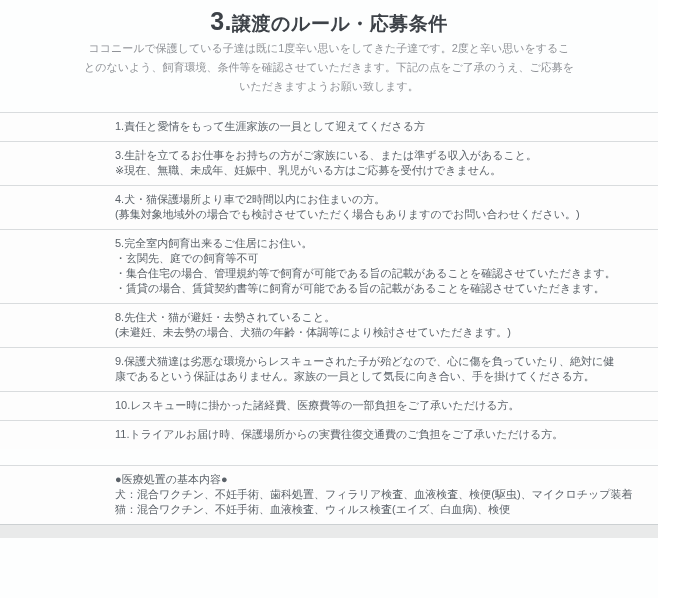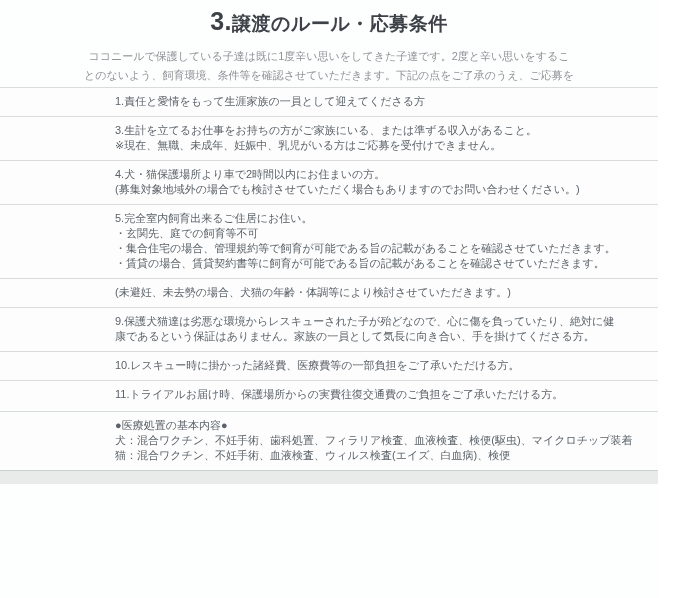--- a/index.html
+++ b/index.html
@@ -15,28 +15,27 @@
   .section-title {
     font-size: 19px;
     font-weight: bold;
     color: #3d4248;
     letter-spacing: 0.5px;
     line-height: 30px;
   }
   .title-number { font-size: 25px; }
 
   .intro {
-    margin-top: 8px;
     font-size: 11px;
     line-height: 19px;
     color: #8f9297;
     text-align: center;
   }
 
-  .rules-section { margin-top: 2px; }
+  .rules-section { margin-top: 16px; }
   .rule-row {
     border-top: 1px solid #d9dcde;
     padding: 6px 10px 7px 115px;
     background: #fdfdfd;
   }
   .rule-line {
     font-size: 11px;
     line-height: 15px;
     color: #5b6269;
     white-space: nowrap;
@@ -52,20 +51,21 @@
 <body>
 
 <div class="page">
 
   <div class="page-header">
     <h2 class="section-title"><span class="title-number">3.</span><span>譲渡のルール・応募条件</span></h2>
 
     <div class="intro">
       <div class="intro-line">ココニールで保護している子達は既に1度辛い思いをしてきた子達です。2度と辛い思いをするこ</div>
       <div class="intro-line">とのないよう、飼育環境、条件等を確認させていただきます。下記の点をご了承のうえ、ご応募を</div>
+      <div class="intro-line">いただきますようお願い致します。</div>
     </div>
   </div>
 
   <div class="rules-section" id="rules-list">
       <div class="rule-row">
     <div>
           <div class="rule-line">1.責任と愛情をもって生涯家族の一員として迎えてくださる方</div>
         </div>
   </div>
       <div class="rule-row">
@@ -83,20 +83,21 @@
       <div class="rule-row">
     <div>
           <div class="rule-line">5.完全室内飼育出来るご住居にお住い。</div>
           <div class="rule-line">・玄関先、庭での飼育等不可</div>
           <div class="rule-line">・集合住宅の場合、管理規約等で飼育が可能である旨の記載があることを確認させていただきます。</div>
           <div class="rule-line">・賃貸の場合、賃貸契約書等に飼育が可能である旨の記載があることを確認させていただきます。</div>
         </div>
   </div>
       <div class="rule-row">
     <div>
+          <div class="rule-line">8.先住犬・猫が避妊・去勢されていること。</div>
           <div class="rule-line">(未避妊、未去勢の場合、犬猫の年齢・体調等により検討させていただきます。)</div>
         </div>
   </div>
       <div class="rule-row">
     <div>
           <div class="rule-line">9.保護犬猫達は劣悪な環境からレスキューされた子が殆どなので、心に傷を負っていたり、絶対に健</div>
           <div class="rule-line">康であるという保証はありません。家族の一員として気長に向き合い、手を掛けてくださる方。</div>
         </div>
   </div>
       <div class="rule-row">

